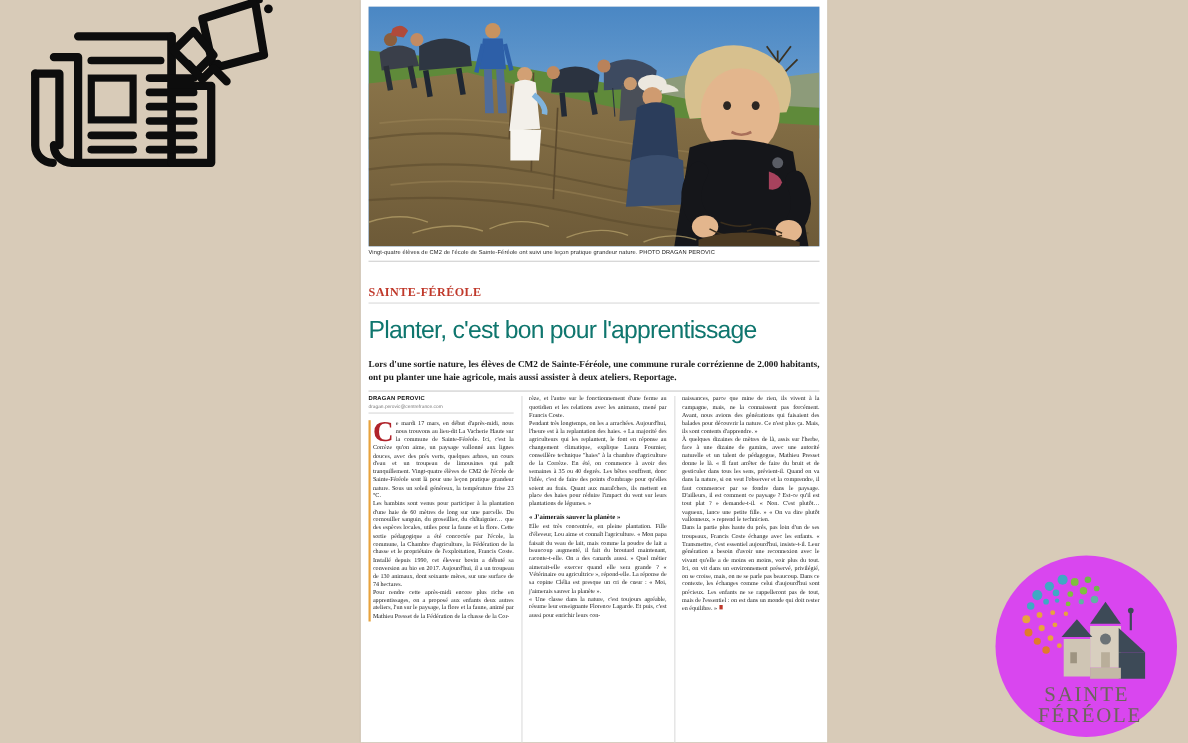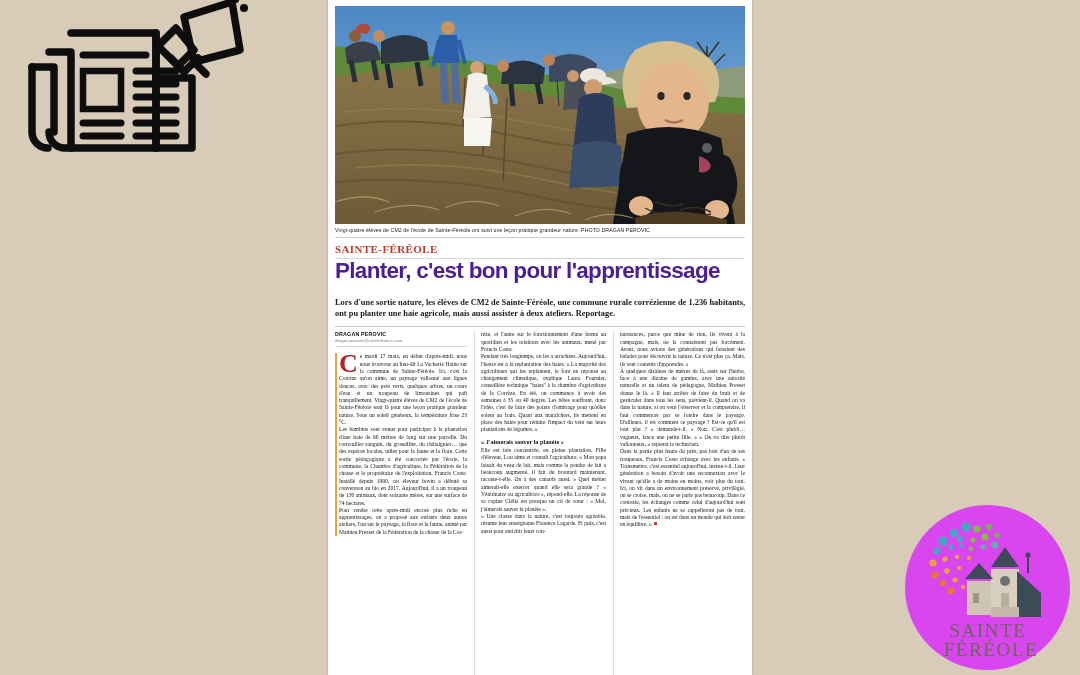--- a/index.html
+++ b/index.html
@@ -34,29 +34,29 @@
     font-family:"Liberation Sans", sans-serif;
     font-size:5.2px; color:#1b1b1b; letter-spacing:.1px;
     margin-top:3px; line-height:1.25;
     border-bottom:0.6px solid #cfcfcf; padding-bottom:3px;
   }
 
   
   #kicker {
     font-family:"Liberation Serif", serif;
     font-weight:bold; color:#c0392b; font-size:11px;
-    letter-spacing:.4px; margin-top:5px;
+    letter-spacing:.4px; margin-top:22px;
     border-bottom:1px solid #d9d9d9; padding-bottom:3px;
   }
 
   
   #headline {
     font-family:"Liberation Sans", sans-serif;
-    font-weight:bold; font-size:22.5px; line-height:1.04;
-    color:#4c1d95; margin-top:0; letter-spacing:-0.7px;
+    font-weight:normal; font-size:22.5px; line-height:1.04;
+    color:#0f766e; margin-top:12px; letter-spacing:-0.7px;
   }
 
   
   #standfirst {
     font-family:"Liberation Serif", serif;
     font-size:8.4px; line-height:1.33; color:#1a1a1a;
     margin-top:8px; text-align:justify; font-weight:bold;
   }
 
   #rule-under-standfirst {
@@ -289,21 +289,21 @@
       </g>
     </svg>
   </div>
 
   <div id="photo-caption">Vingt-quatre élèves de CM2 de l'école de Sainte-Féréole ont suivi une leçon pratique grandeur nature. PHOTO DRAGAN PEROVIC</div>
 
   <div id="kicker">SAINTE-FÉRÉOLE</div>
 
   <h1 id="headline">Planter, c'est bon pour l'apprentissage</h1>
 
-  <div id="standfirst">Lors d'une sortie nature, les élèves de CM2 de Sainte-Féréole, une commune rurale corrézienne de 1.236 habitants, ont pu planter une haie agricole, mais aussi assister à deux ateliers. Reportage.</div>
+  <div id="standfirst">Lors d'une sortie nature, les élèves de CM2 de Sainte-Féréole, une commune rurale corrézienne de 2.000 habitants, ont pu planter une haie agricole, mais aussi assister à deux ateliers. Reportage.</div>
 
   <div id="rule-under-standfirst"></div>
 
   <div id="body-cols">
 
     <div class="col">
       <div id="byline-name">DRAGAN PEROVIC</div>
       <div id="byline-mail">dragan.perovic@centrefrance.com</div>
       <div id="lead-block">
         <div id="lead-bar"></div>

